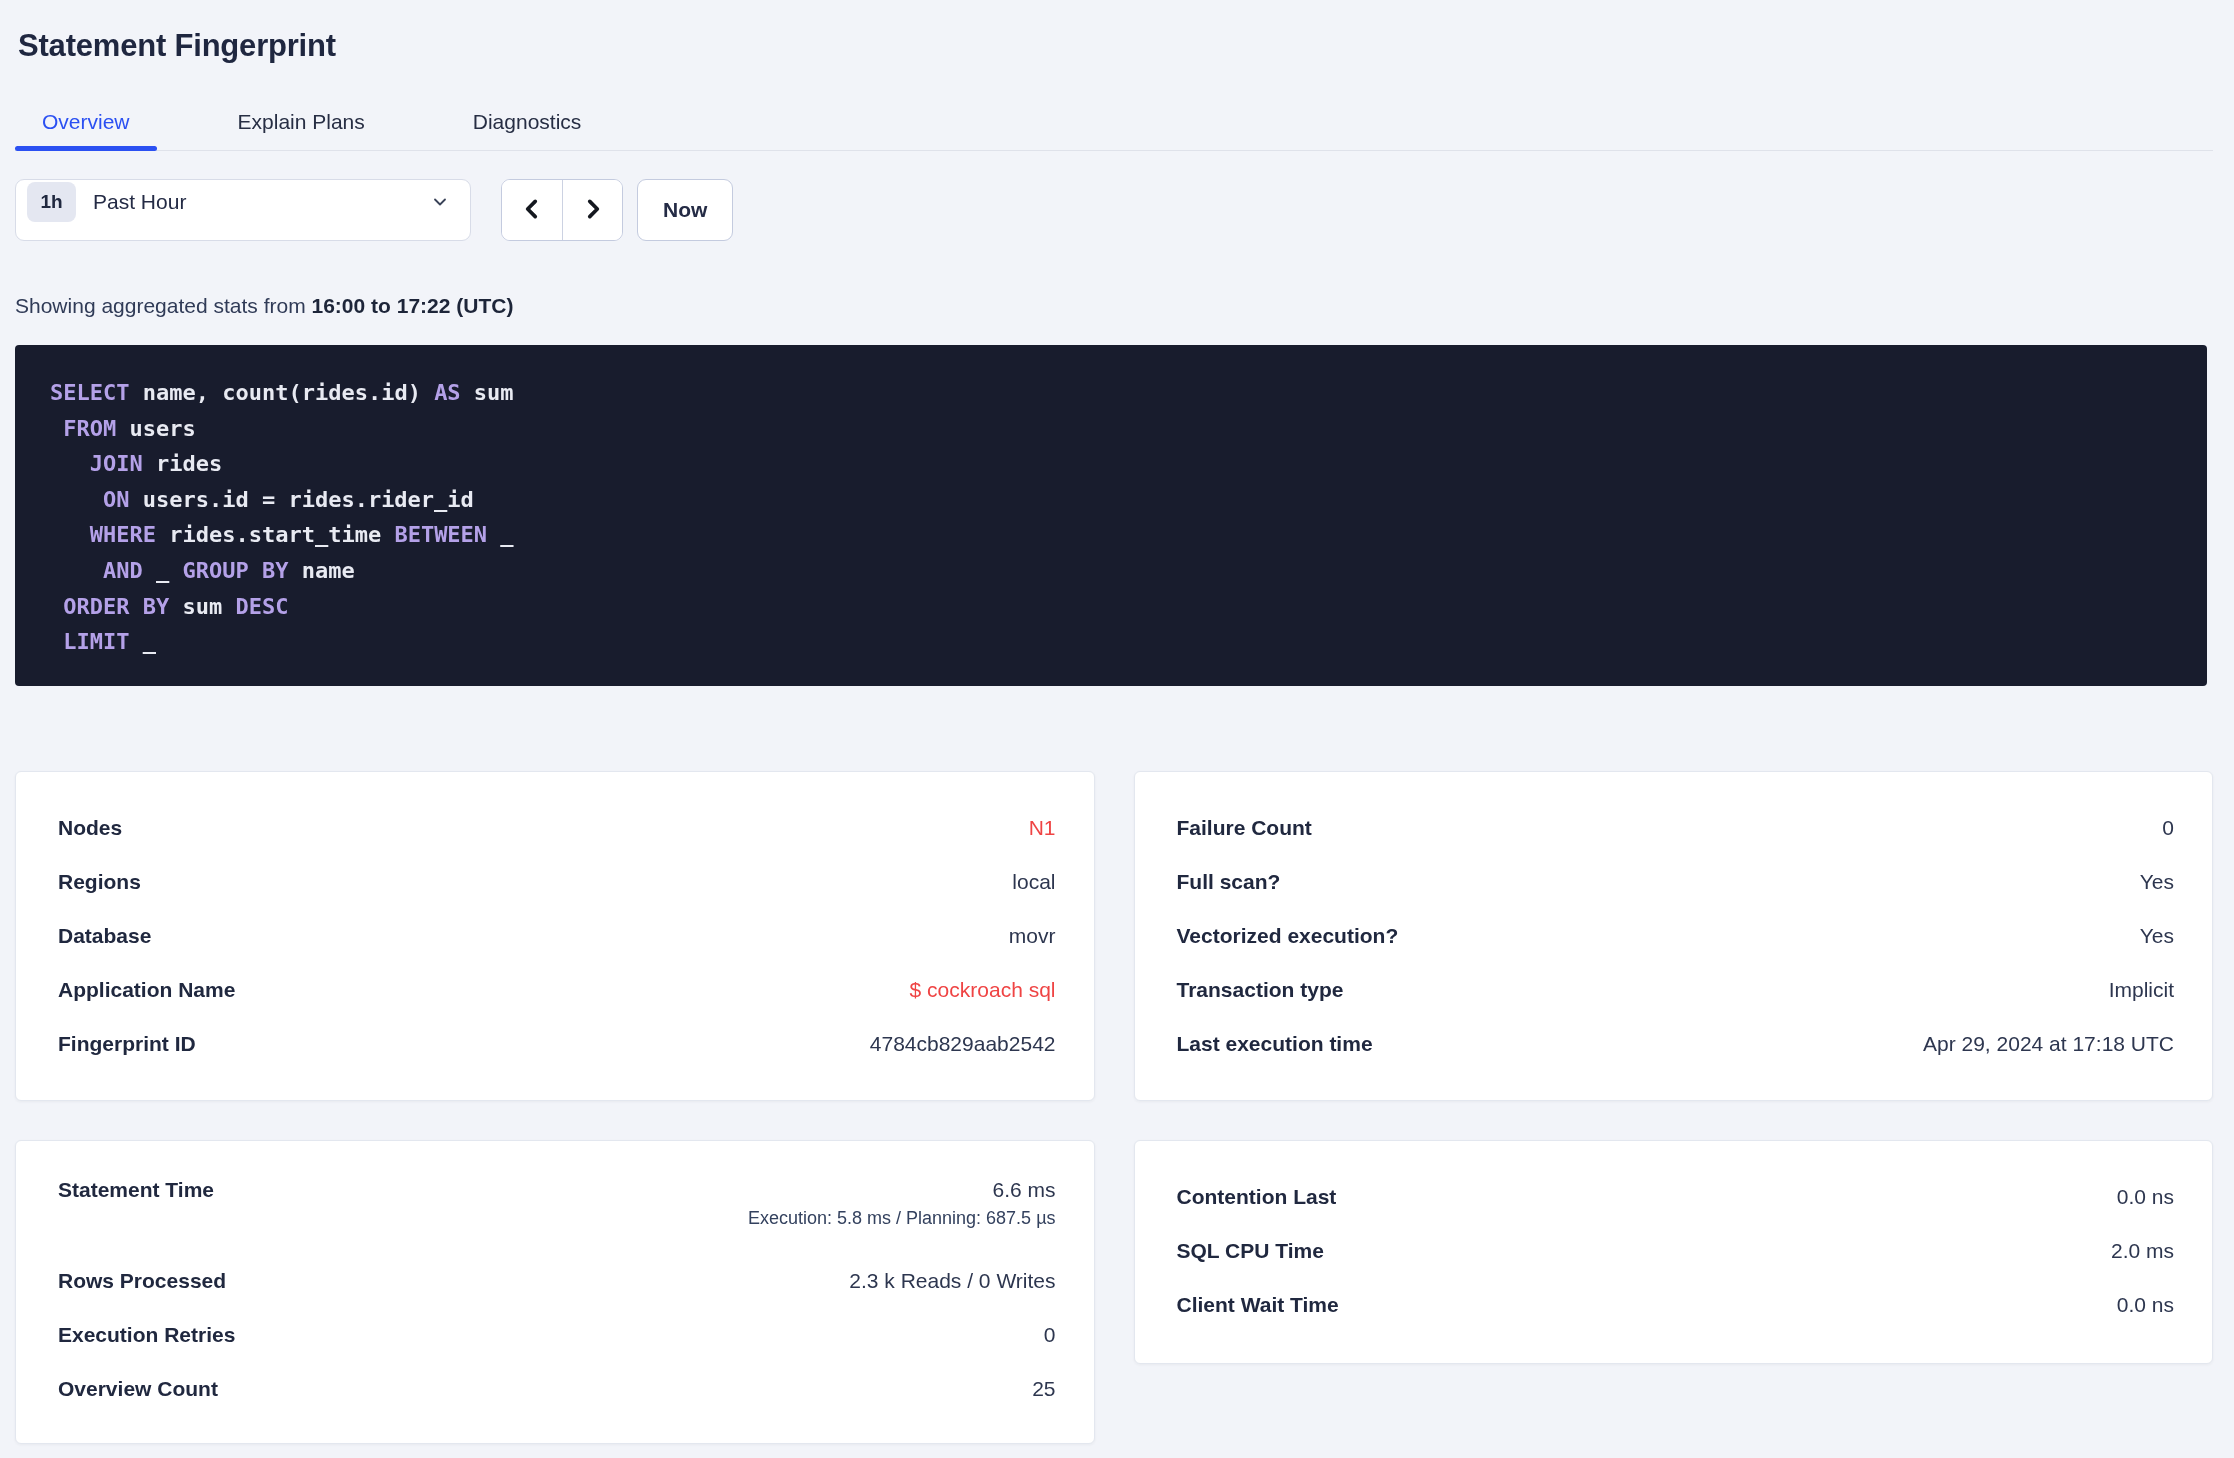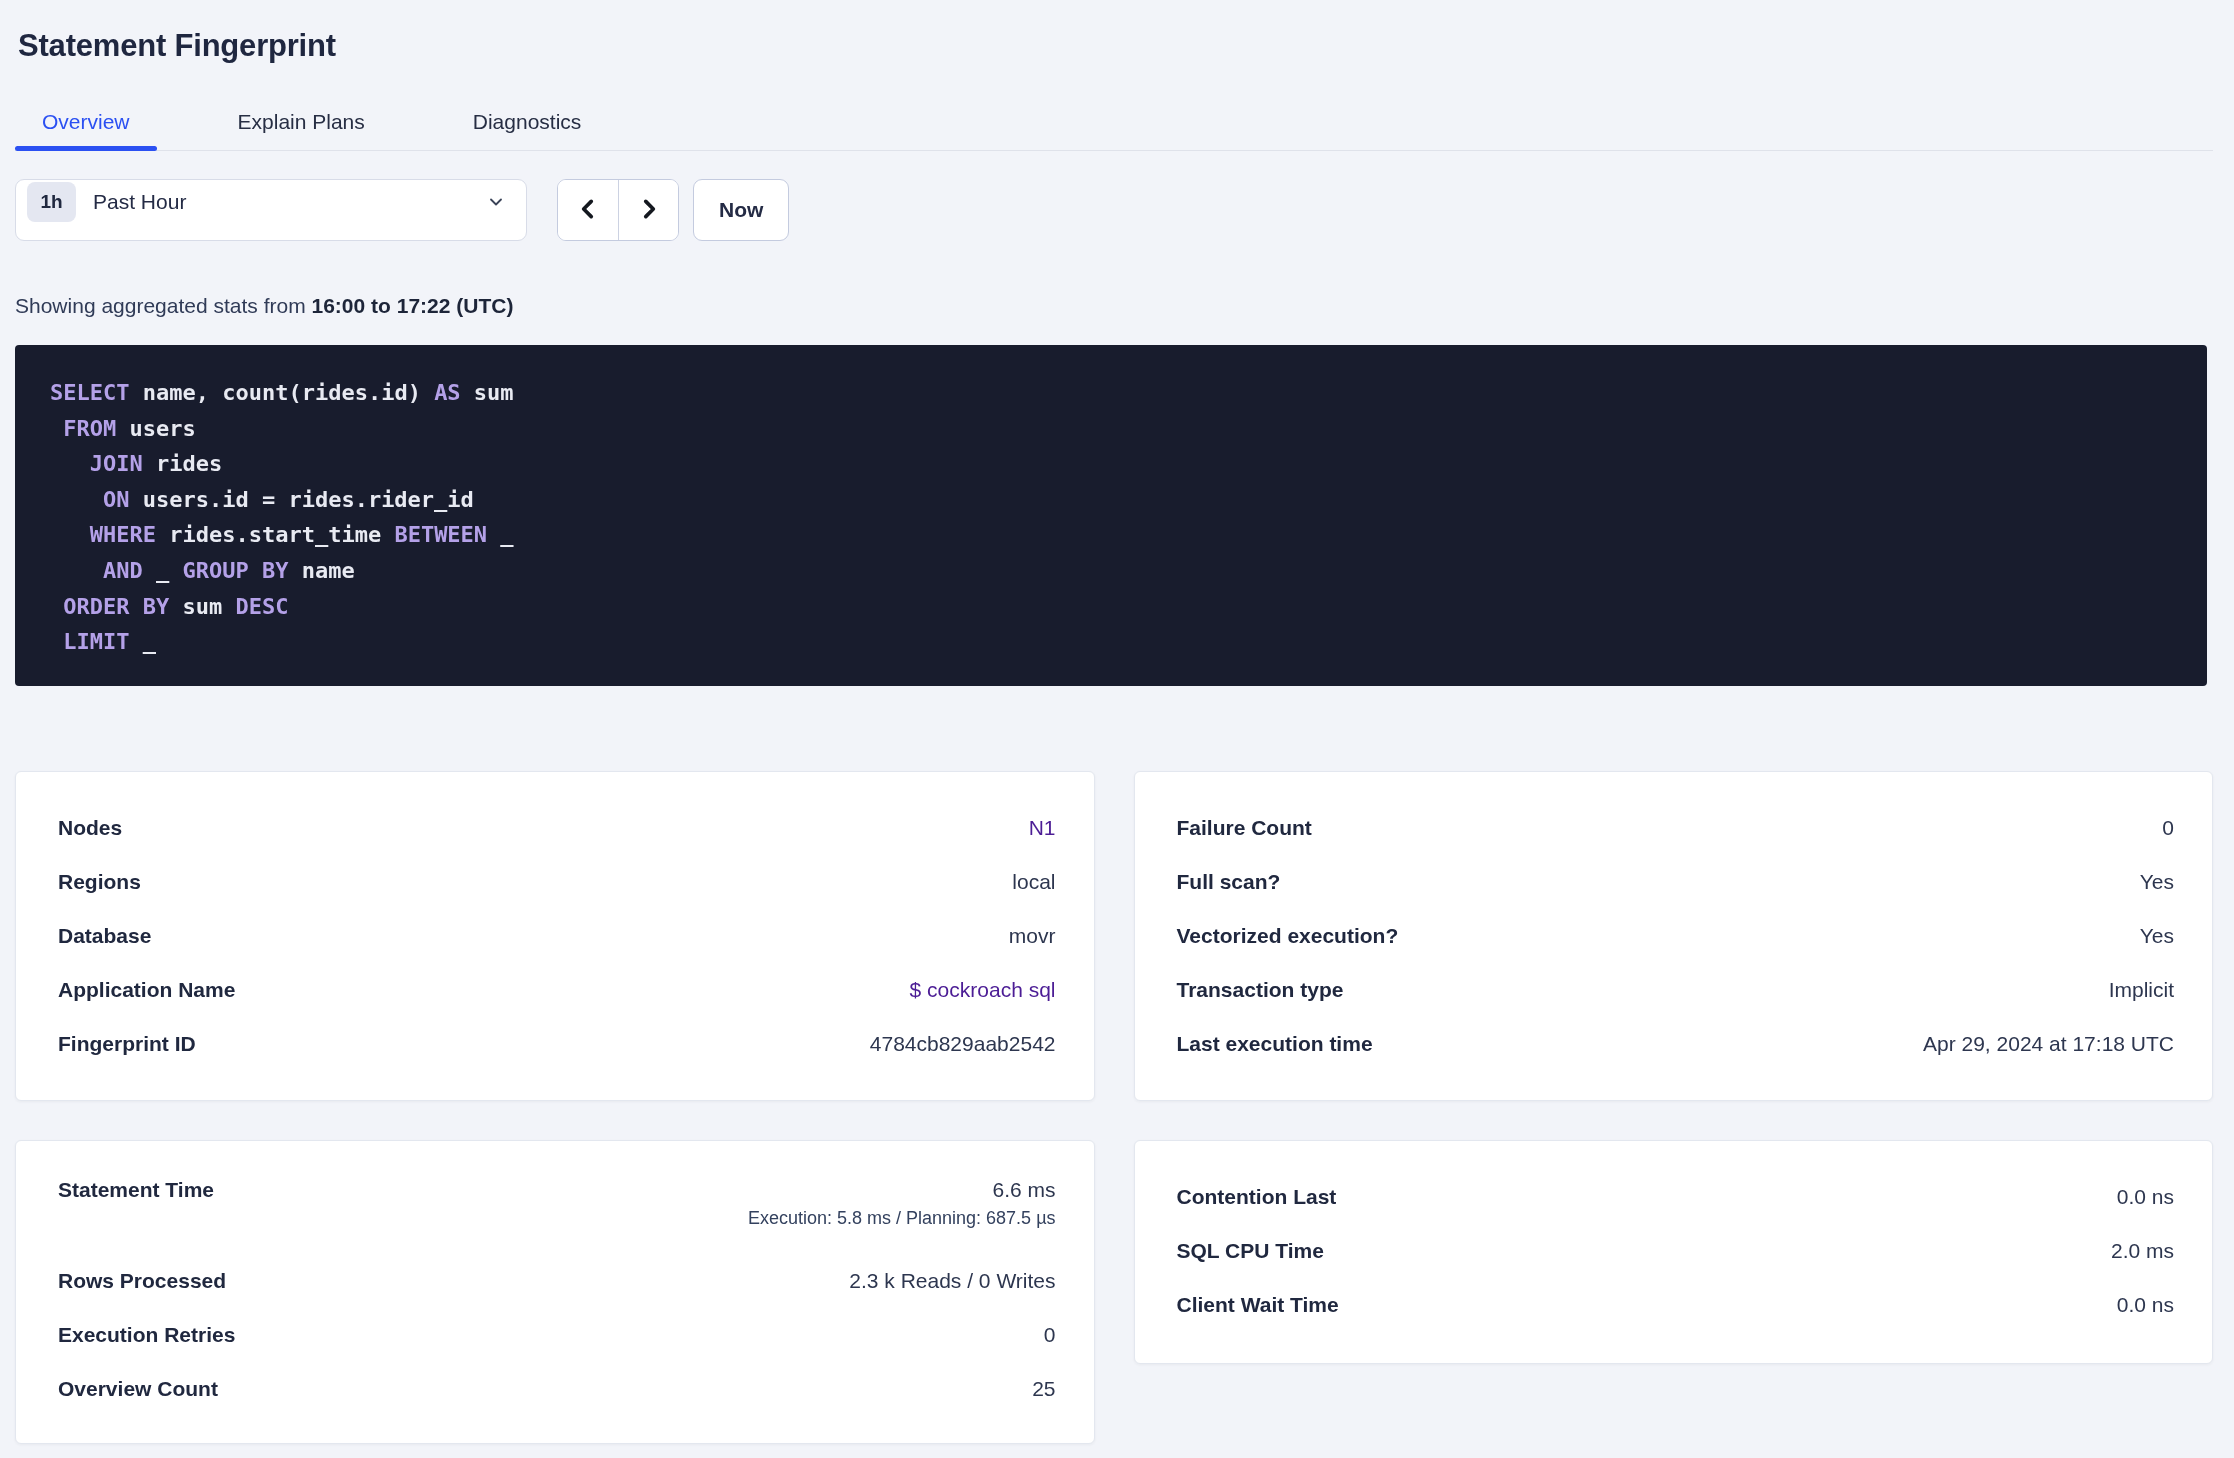--- a/index.html
+++ b/index.html
@@ -43,21 +43,21 @@
     position: absolute;
     left: 0; right: 0; bottom: -1px;
     height: 5px;
     border-radius: 3px;
     background: #2b50f2;
   }
 
   
   .controls { margin-top: 28px; display: flex; align-items: stretch; }
   .dropdown {
-    width: 512px; height: 62px;
+    width: 456px; height: 62px;
     background: #fff;
     border: 1px solid #d8dce8;
     border-radius: 9px;
     display: flex; align-items: center;
     padding: 0 20px 16px 11px;
     cursor: pointer;
   }
   .range-badge {
     width: 49px; height: 40px;
     background: #e4e7f1;
@@ -132,21 +132,21 @@
   .card.h224 { height: 224px; }
   .crow {
     height: 54px;
     display: flex;
     align-items: center;
     justify-content: space-between;
   }
   .crow.has-sub { height: 84px; align-items: flex-start; padding-top: 8px; }
   .clabel { font-size: 21px; font-weight: 700; color: #20283f; }
   .cvalue { font-size: 21px; color: #2d364f; text-align: right; }
-  .cvalue a { color: #4c1d95; text-decoration: none; cursor: pointer; }
+  .cvalue a { color: #ef4444; text-decoration: none; cursor: pointer; }
   .csub { margin-top: 6px; font-size: 18px; color: #33415e; }
 </style>
 </head>
 <body>
 
 <div class="page">
 
   <h1 class="page-title">Statement Fingerprint</h1>
 
   <div class="tab-bar" id="tab-bar">

